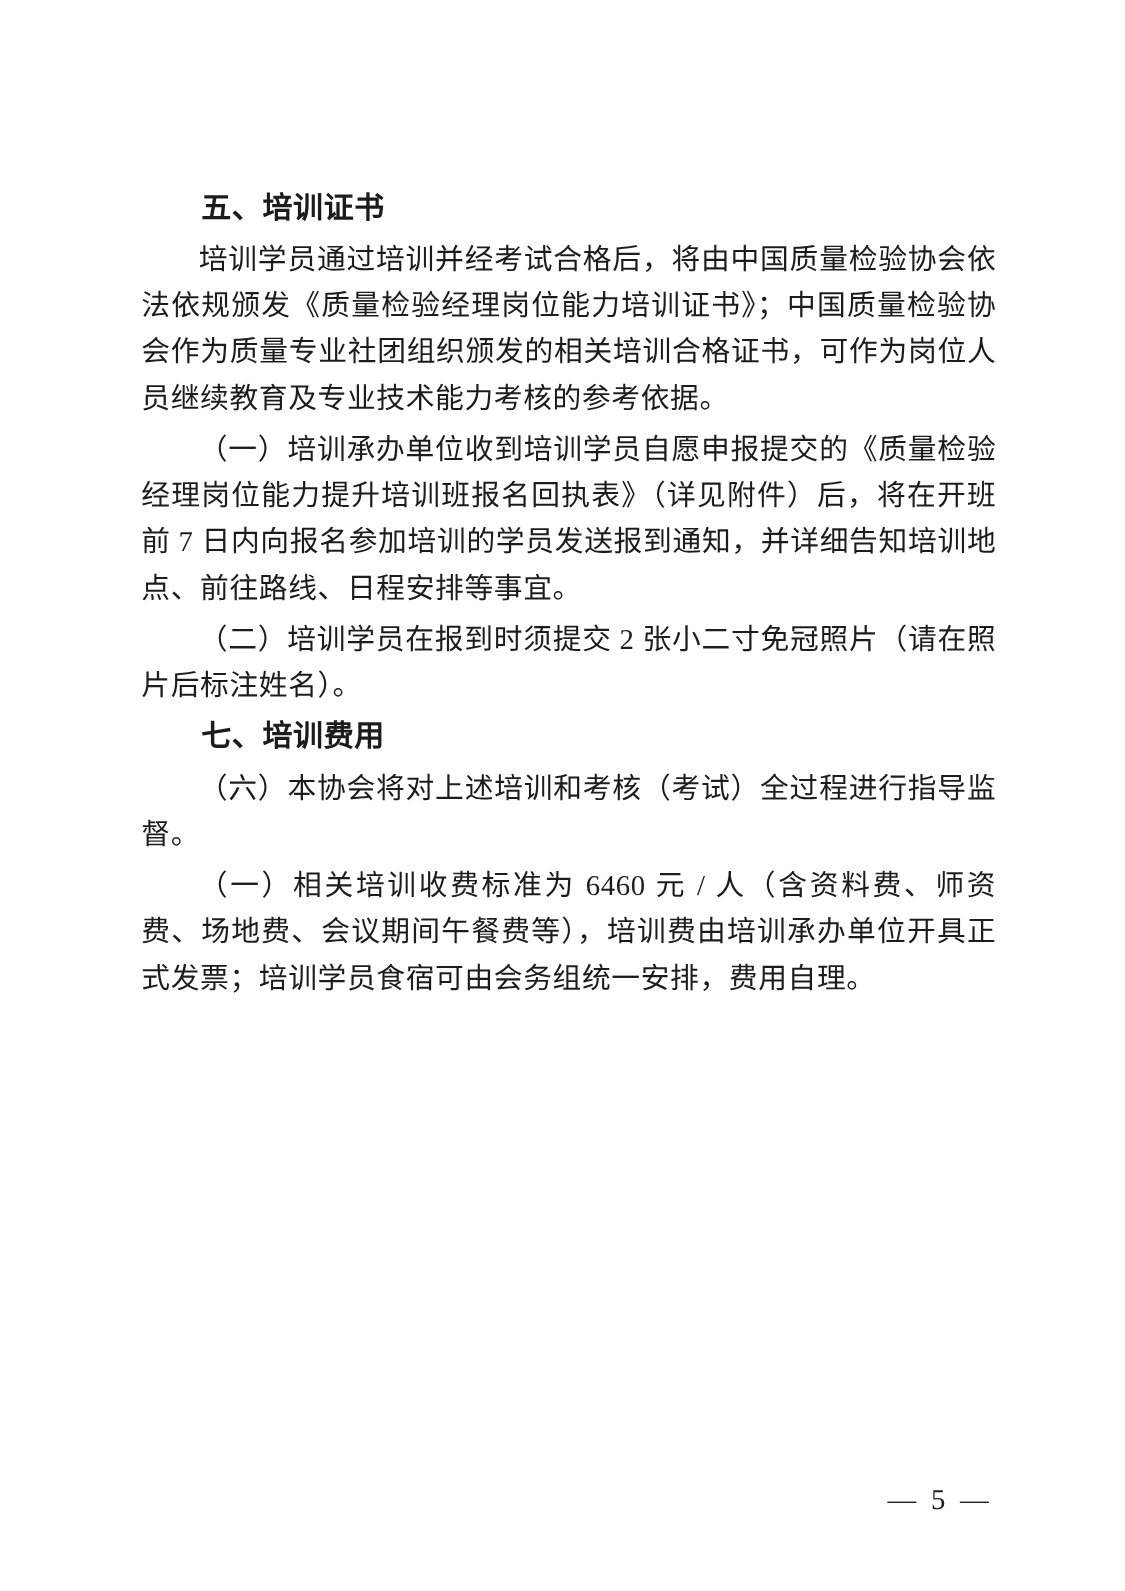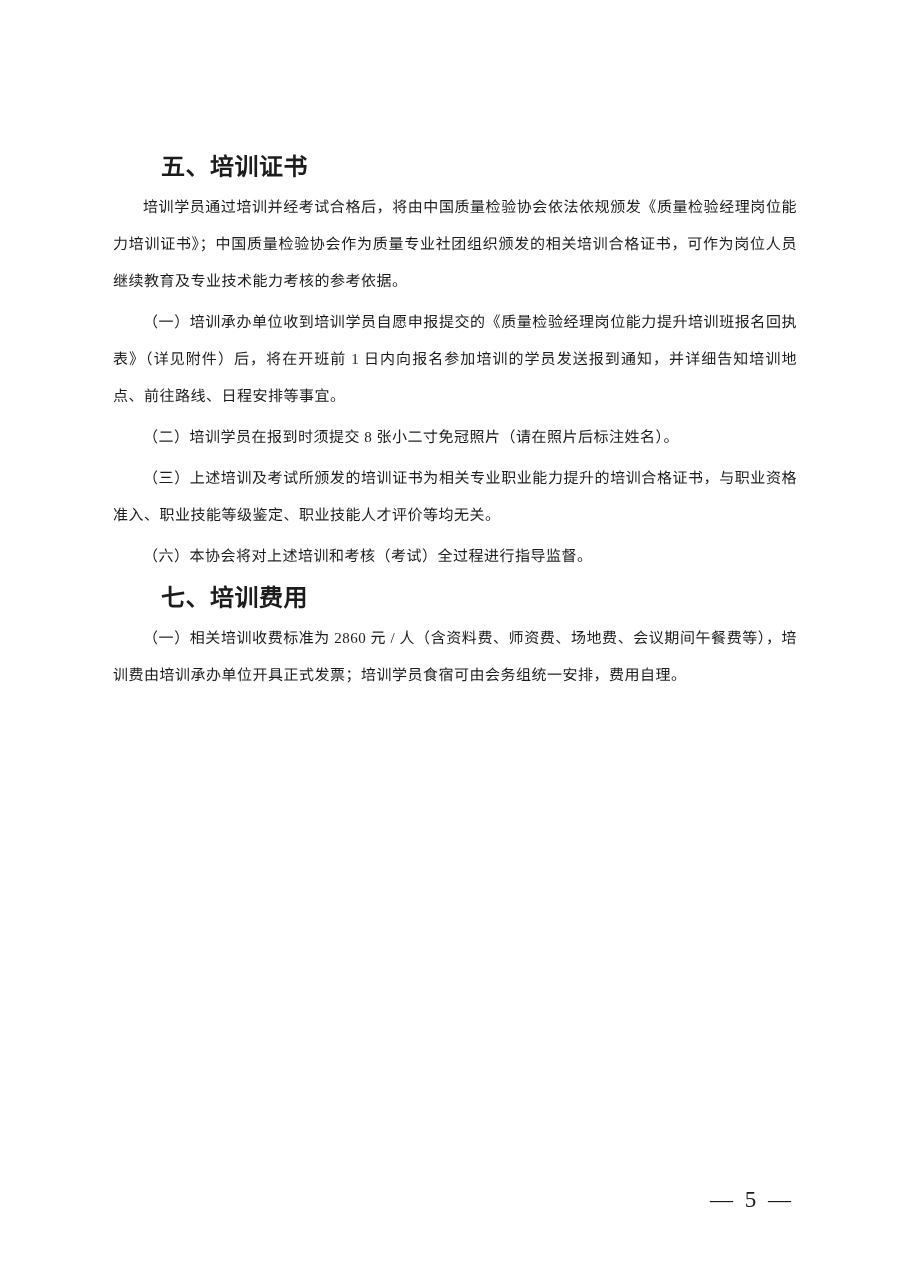--- a/index.html
+++ b/index.html
@@ -14,21 +14,21 @@
     font-family: "Liberation Serif", "DejaVu Serif", serif;
     color: #1c1c1c;
   }
   .content {
     position: absolute;
     left: 105px;
     top: 140px;
     width: 692px;
   }
   .block {
-    font-size: 15px;
+    font-size: 23px;
     line-height: 37px;
     text-align: justify;
     text-indent: 2em;
     letter-spacing: 0.5px;
   }
   .heading {
     font-family: "Liberation Sans", "DejaVu Sans", sans-serif;
     font-weight: bold;
     font-size: 24px;
     text-align: left;
@@ -42,22 +42,21 @@
     color: #1c1c1c;
   }
 </style>
 </head>
 <body>
 
 <div class="page">
   <div class="content">
     <div class="block heading">五、培训证书</div>
     <div class="block">培训学员通过培训并经考试合格后，将由中国质量检验协会依法依规颁发《质量检验经理岗位能力培训证书》；中国质量检验协会作为质量专业社团组织颁发的相关培训合格证书，可作为岗位人员继续教育及专业技术能力考核的参考依据。</div>
-    <div class="block">（一）培训承办单位收到培训学员自愿申报提交的《质量检验经理岗位能力提升培训班报名回执表》（详见附件）后，将在开班前 1 日内向报名参加培训的学员发送报到通知，并详细告知培训地点、前往路线、日程安排等事宜。</div>
-    <div class="block">（二）培训学员在报到时须提交 8 张小二寸免冠照片（请在照片后标注姓名）。</div>
-    <div class="block">（三）上述培训及考试所颁发的培训证书为相关专业职业能力提升的培训合格证书，与职业资格准入、职业技能等级鉴定、职业技能人才评价等均无关。</div>
+    <div class="block">（一）培训承办单位收到培训学员自愿申报提交的《质量检验经理岗位能力提升培训班报名回执表》（详见附件）后，将在开班前 7 日内向报名参加培训的学员发送报到通知，并详细告知培训地点、前往路线、日程安排等事宜。</div>
+    <div class="block">（二）培训学员在报到时须提交 2 张小二寸免冠照片（请在照片后标注姓名）。</div>
+    <div class="block heading">七、培训费用</div>
     <div class="block">（六）本协会将对上述培训和考核（考试）全过程进行指导监督。</div>
-    <div class="block heading">七、培训费用</div>
-    <div class="block">（一）相关培训收费标准为 2860 元 / 人（含资料费、师资费、场地费、会议期间午餐费等），培训费由培训承办单位开具正式发票；培训学员食宿可由会务组统一安排，费用自理。</div>
+    <div class="block">（一）相关培训收费标准为 6460 元 / 人（含资料费、师资费、场地费、会议期间午餐费等），培训费由培训承办单位开具正式发票；培训学员食宿可由会务组统一安排，费用自理。</div>
   </div>
 
   <div class="page-number">— 5 —</div>
 </div>
 
 </body></html>

